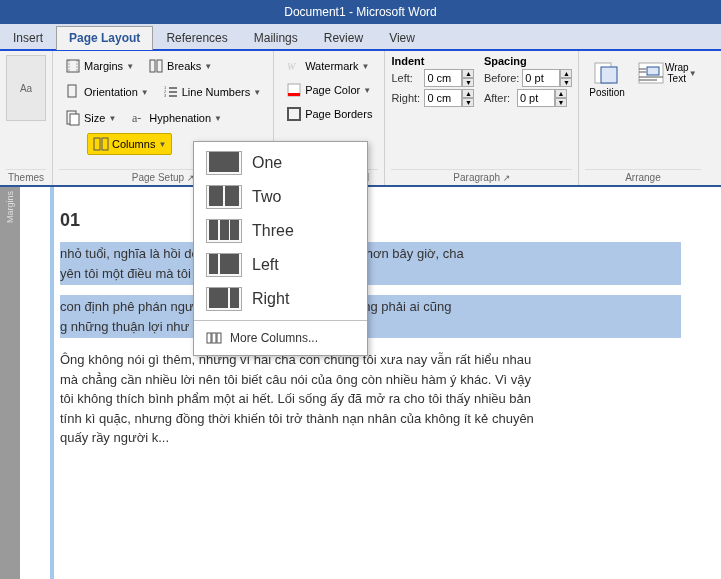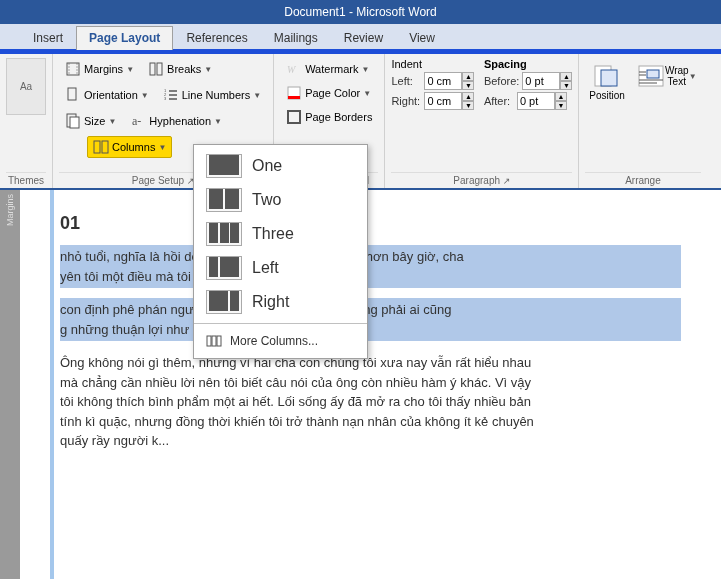--- a/index.html
+++ b/index.html
@@ -14,22 +14,22 @@
       font-size: 12px;
       height: 24px;
       display: flex;
       align-items: center;
       justify-content: center;
     }
 
     .ribbon-tabs {
       display: flex;
       background: #d9e1f0;
-      border-bottom: 5px solid #1d4ed8;
-      padding-left: 20px;
+      border-bottom: 2px solid #1d4ed8;
+      padding-left: 0;
     }
 
     .ribbon-tab {
       padding: 4px 12px;
       font-size: 12px;
       cursor: pointer;
       border: 1px solid transparent;
       border-bottom: none;
       margin-top: 2px;
       color: #333;
@@ -246,21 +246,21 @@
   <div class="ribbon-tab">Mailings</div>
   <div class="ribbon-tab">Review</div>
   <div class="ribbon-tab">View</div>
 </div>
 
 <div class="ribbon-main" style="position:relative;">
 
   <div class="group-container" style="min-width:50px;">
     <div class="group-buttons">
 
-      <div style="width:40px;height:57px;background:#e8e8e8;border:1px solid #ccc;display:flex;align-items:center;justify-content:center;font-size:10px;color:#666;">Aa</div>
+      <div style="width:40px;height:66px;background:#e8e8e8;border:1px solid #ccc;display:flex;align-items:center;justify-content:center;font-size:10px;color:#666;">Aa</div>
     </div>
     <div class="group-name">Themes</div>
   </div>
 
   <div class="group-container" style="min-width:220px; position:relative;">
     <div class="group-buttons">
       <div class="ribbon-row">
 
         <div class="ribbon-btn">
           <div class="btn-icon">
@@ -384,21 +384,21 @@
         <span>Page Borders</span>
       </div>
     </div>
     <div class="group-name">Page Background</div>
   </div>
 
   <div class="group-container" style="min-width:180px;">
     <div class="group-buttons">
       <div style="display:grid;grid-template-columns:1fr 1fr;gap:4px;">
         <div>
-          <div style="font-size:11px;font-weight:normal;margin-bottom:2px;">Indent</div>
+          <div style="font-size:11px;font-weight:bold;margin-bottom:2px;">Indent</div>
           <div class="field-row">
             <span class="field-label">Left:</span>
             <div style="display:flex;align-items:center;">
               <div style="width:38px;height:18px;border:1px solid #aaa;background:white;display:flex;align-items:center;padding:0 2px;font-size:11px;">0 cm</div>
               <div style="display:flex;flex-direction:column;">
                 <div style="width:12px;height:9px;border:1px solid #aaa;background:#e8e8e8;display:flex;align-items:center;justify-content:center;font-size:7px;cursor:pointer;">▲</div>
                 <div style="width:12px;height:9px;border:1px solid #aaa;background:#e8e8e8;display:flex;align-items:center;justify-content:center;font-size:7px;cursor:pointer;">▼</div>
               </div>
             </div>
           </div>

